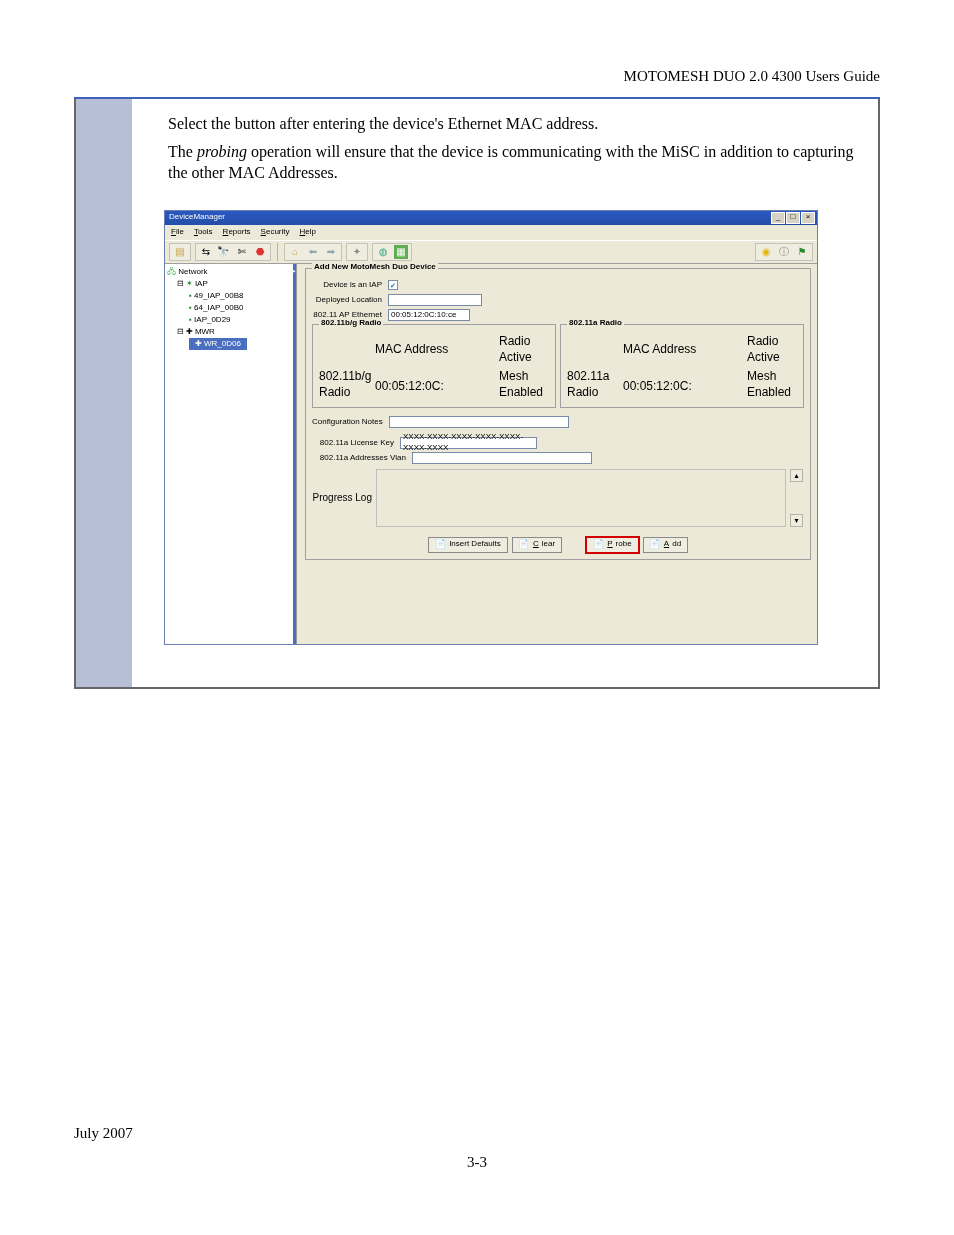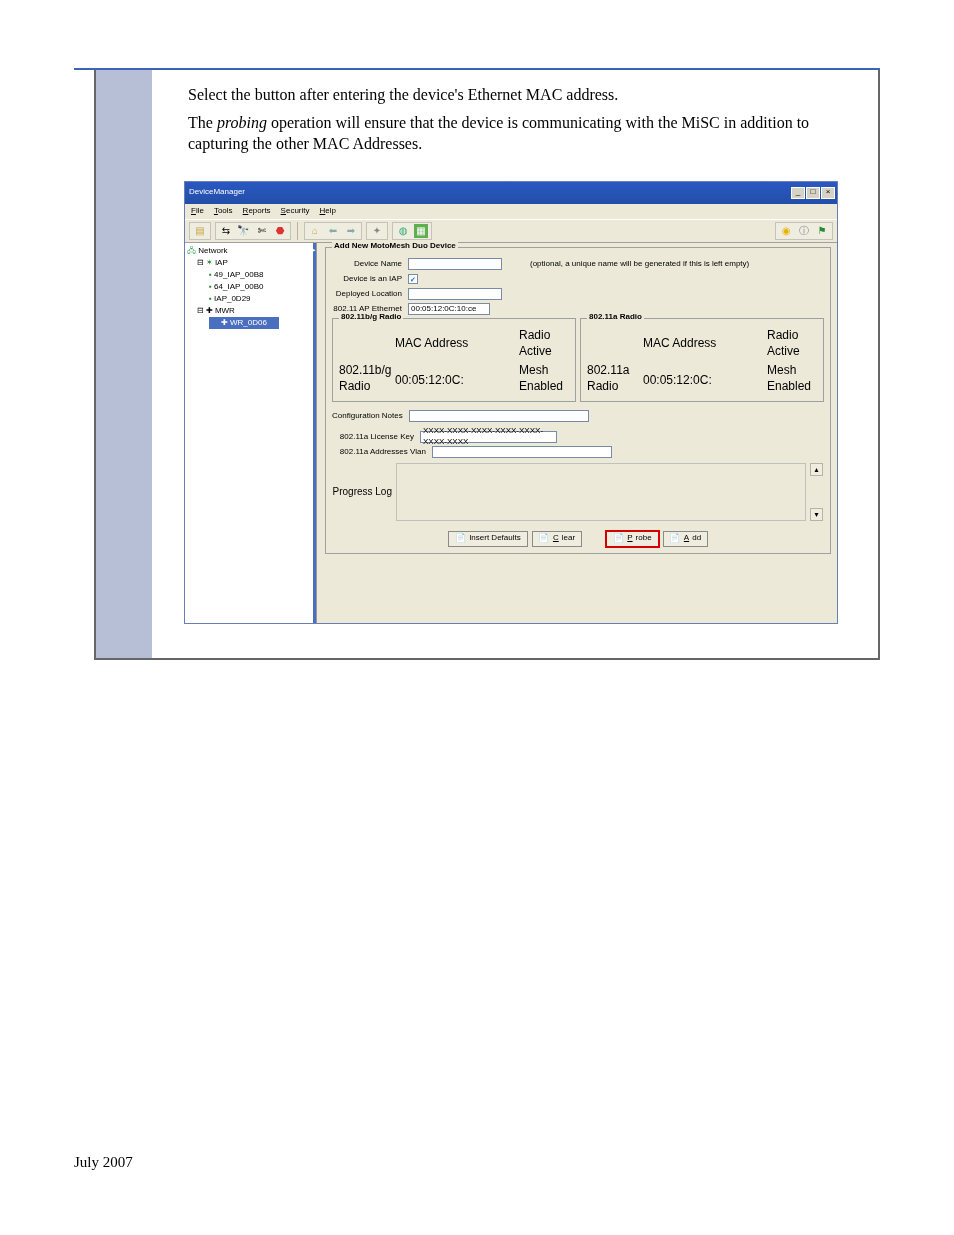--- a/index.html
+++ b/index.html
@@ -1,42 +1,42 @@
 <!DOCTYPE html>
 <html><head>
 <meta charset="utf-8">
 <style>
   * { box-sizing: border-box; margin: 0; padding: 0; }
   html, body { width: 954px; height: 1235px; font-family: "Times New Roman", serif; background: #fff; color: #000; }
   .page { position: relative; width: 954px; height: 1235px; padding: 68px 74px 0 74px; }
   .header-guide { font-family: "Times New Roman", serif; font-size: 15px; text-align: right; margin-bottom: 12px; }
   .hr { height: 2px; background: #3b63b9; margin-bottom: 0; }
-  .content-frame { border-left: 2px solid #666; border-right: 2px solid #666; border-bottom: 2px solid #666; min-height: 590px; position: relative; margin-left: 20px; }
+  .content-frame { border-left: 2px solid #666; border-right: 2px solid #666; border-bottom: 2px solid #666; min-height: 590px; position: relative; }
   .inner-left-strip { position: absolute; left: 0; top: 0; bottom: 0; width: 56px; background: #b6bfd6; }
   .body-area { margin-left: 92px; padding: 14px 20px 22px 0; font-size: 16px; line-height: 1.35; }
   .body-area p { margin-bottom: 6px; }
   .italic { font-style: italic; }
 
   .screenshot { margin: 26px 0 10px -4px; width: 654px; border: 1px solid #6a7eaf; font-family: Tahoma, "Segoe UI", sans-serif; font-size: 8px; color: #000; background: #ece9d8; }
-  .titlebar { height: 22px; background: linear-gradient(#2a58c1, #234ea8); display: flex; align-items: center; justify-content: space-between; padding: 0 2px 0 4px; color: #fff; font-size: 8px; }
+  .titlebar { height: 14px; background: linear-gradient(#2a58c1, #234ea8); display: flex; align-items: center; justify-content: space-between; padding: 0 2px 0 4px; color: #fff; font-size: 8px; }
   .titlebar .tbuttons { display: flex; gap: 1px; }
   .titlebar .tbtn { width: 14px; height: 12px; background: #d6d2c4; border: 1px solid #fff; display: inline-flex; align-items: center; justify-content: center; color: #000; font-size: 8px; }
   .menubar { height: 15px; background: #ece9d8; display: flex; align-items: center; gap: 10px; padding: 0 6px; font-size: 8px; color: #000; }
   .menubar span u { text-decoration: underline; }
   .toolbar { height: 24px; background: #ece9d8; border-top: 1px solid #fff; border-bottom: 1px solid #a0a0a0; display: flex; align-items: center; padding: 0 4px; gap: 4px; font-size: 10px; }
   .tb-group { display: flex; align-items: center; gap: 4px; border: 1px solid #c5c2b8; padding: 1px 3px; background: #efece0; }
   .tb-icon { width: 14px; height: 14px; display: inline-flex; align-items: center; justify-content: center; font-size: 10px; }
   .tb-sep { width: 1px; height: 18px; background: #b5b2a6; margin: 0 2px; }
   .tb-spacer { flex: 1; }
   .workspace { display: flex; height: 380px; background: #1d4ed8; }
   .tree { width: 132px; border-right: 1px solid #999; background: #fff; font-size: 8px; padding: 2px; overflow: hidden; position: relative; }
   .tree-inner { line-height: 12px; }
   .tree-row { white-space: nowrap; }
   .tree-row .t-icon { display: inline-block; width: 9px; text-align: center; color: #3a5; }
-  .tree-row.sel { background: #4a6fbf; color: #fff; display: inline-block; padding: 0 12px; text-align: right; }
+  .tree-row.sel { background: #4a6fbf; color: #fff; display: inline-block; padding: 0 6px; text-align: right; }
   .tree-indent1 { padding-left: 10px; }
   .tree-indent2 { padding-left: 22px; }
   .tree .splitter { position: absolute; right: -1px; top: 0; bottom: 0; width: 4px; background: #4a6fbf; }
   .tree .splitter::after { content: "▸"; color: #fff; font-size: 7px; position: absolute; top: 2px; left: -1px; }
   .form-zone { flex: 1; background: #ece9d8; padding: 4px 6px 4px 8px; position: relative; }
   .group-box { border: 1px solid #a0a0a0; position: relative; padding: 8px 6px 6px 6px; margin-bottom: 6px; font-size: 8px; }
   .group-box > .legend { position: absolute; top: -7px; left: 6px; background: #ece9d8; padding: 0 2px; font-size: 8px; font-weight: bold; }
   .frow { display: flex; align-items: center; gap: 4px; margin: 2px 0; font-size: 8px; min-height: 13px; }
   .frow .lbl { min-width: 72px; text-align: right; padding-right: 2px; }
   .frow .txt { background: #fff; border: 1px solid #7a8ba8; height: 12px; padding: 0 2px; font-size: 8px; display: inline-flex; align-items: center; }
@@ -56,20 +56,21 @@
   .winbtn.red { outline: 2px solid #d40000; outline-offset: -1px; }
   .winbtn .bicon { color: #2a8a2f; font-size: 9px; }
 
   .footer { position: absolute; bottom: 64px; left: 74px; right: 74px; font-size: 15px; }
   .footer .pg { text-align: center; margin-top: 12px; }
 </style>
 </head>
 <body>
 
 <div class="page">
+  <div class="header-guide">MOTOMESH DUO 2.0 4300 Users Guide</div>
   <div class="hr"></div>
 
   <div class="content-frame">
     <div class="inner-left-strip"></div>
     <div class="body-area">
       <p>
         <span>Select the </span>
         <span> button after entering the device's Ethernet MAC address.</span>
       </p>
       <p>
@@ -137,25 +138,20 @@
               <div class="tree-row tree-indent1">⊟ <span style="color:#000;">✚</span> <span>MWR</span></div>
               <div class="tree-indent2"><span class="tree-row sel">✚ <span>WR_0D06</span></span></div>
             </div>
           </div>
 
           <div class="form-zone">
             <div class="group-box">
               <div class="legend">Add New MotoMesh Duo Device</div>
 
               <div class="frow">
-                <span class="lbl">Device Name</span>
-                <span class="txt" style="width:94px;"></span>
-                <span style="margin-left:24px;color:#000;">(optional, a unique name will be generated if this is left empty)</span>
-              </div>
-              <div class="frow">
                 <span class="lbl">Device is an IAP</span>
                 <span class="chk">✔</span>
               </div>
               <div class="frow">
                 <span class="lbl">Deployed Location</span>
                 <span class="txt" style="width:94px;"></span>
               </div>
               <div class="frow">
                 <span class="lbl">802.11 AP Ethernet</span>
                 <span class="txt" style="width:82px;">00:05:12:0C:10:ce</span>
@@ -235,14 +231,15 @@
             </div>
           </div>
         </div>
       </div>
 
     </div>
   </div>
 
   <div class="footer">
     <div>July 2007</div>
+    <div class="pg">3-3</div>
   </div>
 </div>
 
 </body></html>

